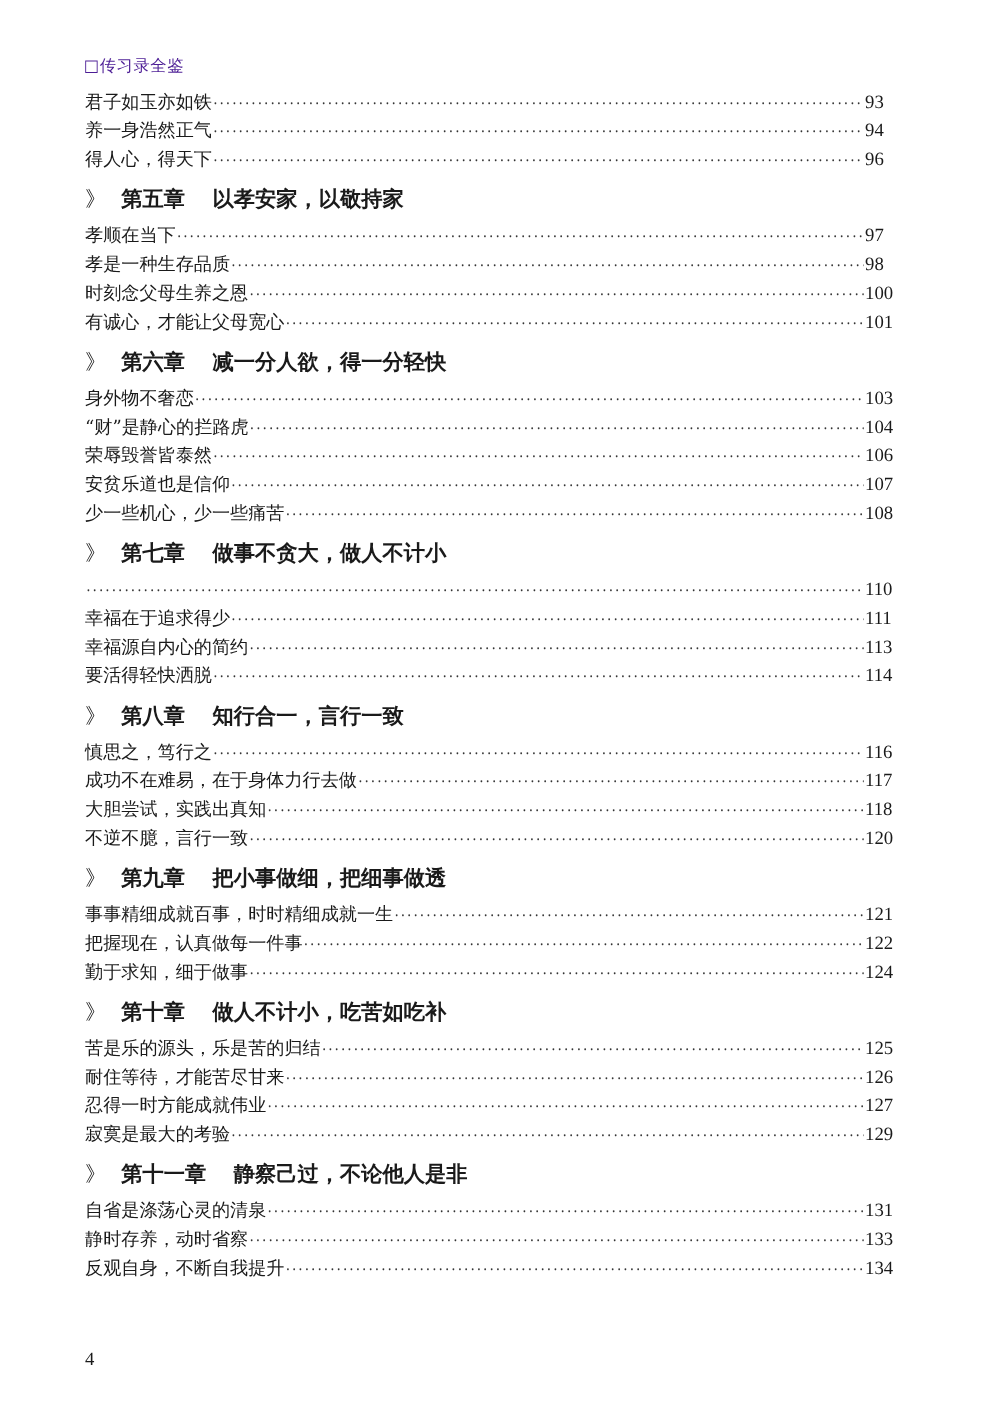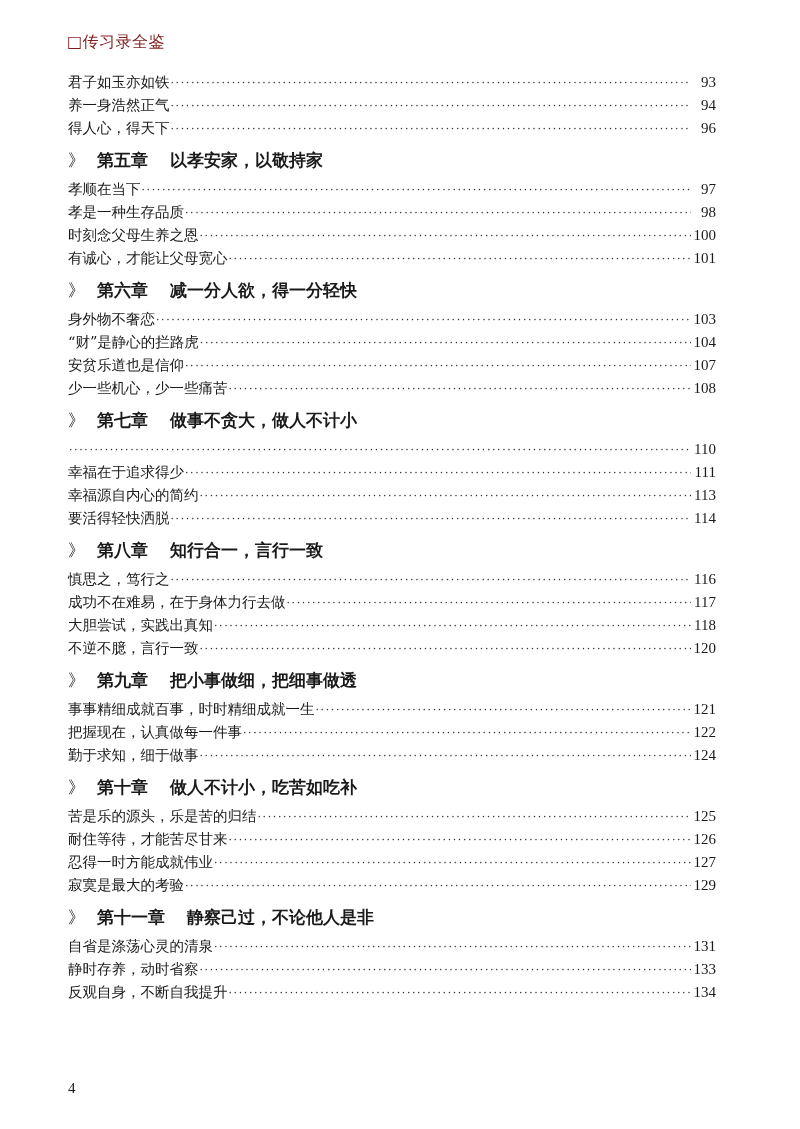--- a/index.html
+++ b/index.html
@@ -1,26 +1,26 @@
 <!DOCTYPE html>
 <html><head>
 <meta charset="utf-8">
 <style>
   html, body { margin: 0; padding: 0; background: #ffffff; }
   body { width: 800px; height: 1129px; position: relative; overflow: hidden;
          font-family: "DejaVu Serif", "Liberation Serif", serif; color: #1a1a1a; }
-  .running-head { position: absolute; left: 67px; top: 32px; font-size: 16px;
-                  font-family: "DejaVu Sans", "Liberation Sans", sans-serif; color: #7f1d1d; letter-spacing: 0.5px; }
+  .running-head { position: absolute; left: 67px; top: 44px; font-size: 13px;
+                  font-family: "DejaVu Sans", "Liberation Sans", sans-serif; color: #4c1d95; letter-spacing: 0.5px; }
   .toc { position: absolute; left: 68px; top: 71px; width: 648px; }
   .entry { display: flex; align-items: baseline; height: 23px; line-height: 23px; font-size: 14.5px; }
   .entry .title { white-space: nowrap; flex: 0 0 auto; }
   .entry .leader { flex: 1 1 auto; overflow: hidden; white-space: nowrap; color: #333;
                    letter-spacing: 1.6px; font-size: 11px; margin: 0 1px; }
   .entry .leader::before { content: "························································································································································"; }
-  .entry .page { flex: 0 0 auto; font-family: "Liberation Serif", "DejaVu Serif", serif; font-size: 15px; min-width: 24px; text-align: right; }
+  .entry .page { flex: 0 0 auto; font-family: "Liberation Serif", "DejaVu Serif", serif; font-size: 15px; min-width: 24px; text-align: left; }
   .chapter { height: 36px; line-height: 36px; font-size: 17px; font-weight: bold;
              font-family: "DejaVu Sans", "Liberation Sans", sans-serif; margin-top: 2px; }
   .chapter .mark { font-weight: normal; margin-right: 12px; font-family: "DejaVu Serif", serif; }
   .chapter .num { margin-right: 22px; }
   .folio { position: absolute; left: 68px; top: 1080px; font-size: 15px;
            font-family: "Liberation Serif", "DejaVu Serif", serif; }
 </style>
 </head>
 <body>
 
@@ -75,20 +75,25 @@
         <span class="title">身外物不奢恋</span>
         <span class="leader"></span>
         <span class="page">103</span>
       </div>
     <div class="entry">
         <span class="title">“财”是静心的拦路虎</span>
         <span class="leader"></span>
         <span class="page">104</span>
       </div>
     <div class="entry">
+        <span class="title">荣辱毁誉皆泰然</span>
+        <span class="leader"></span>
+        <span class="page">106</span>
+      </div>
+    <div class="entry">
         <span class="title">安贫乐道也是信仰</span>
         <span class="leader"></span>
         <span class="page">107</span>
       </div>
     <div class="entry">
         <span class="title">少一些机心，少一些痛苦</span>
         <span class="leader"></span>
         <span class="page">108</span>
       </div>
   </div>

